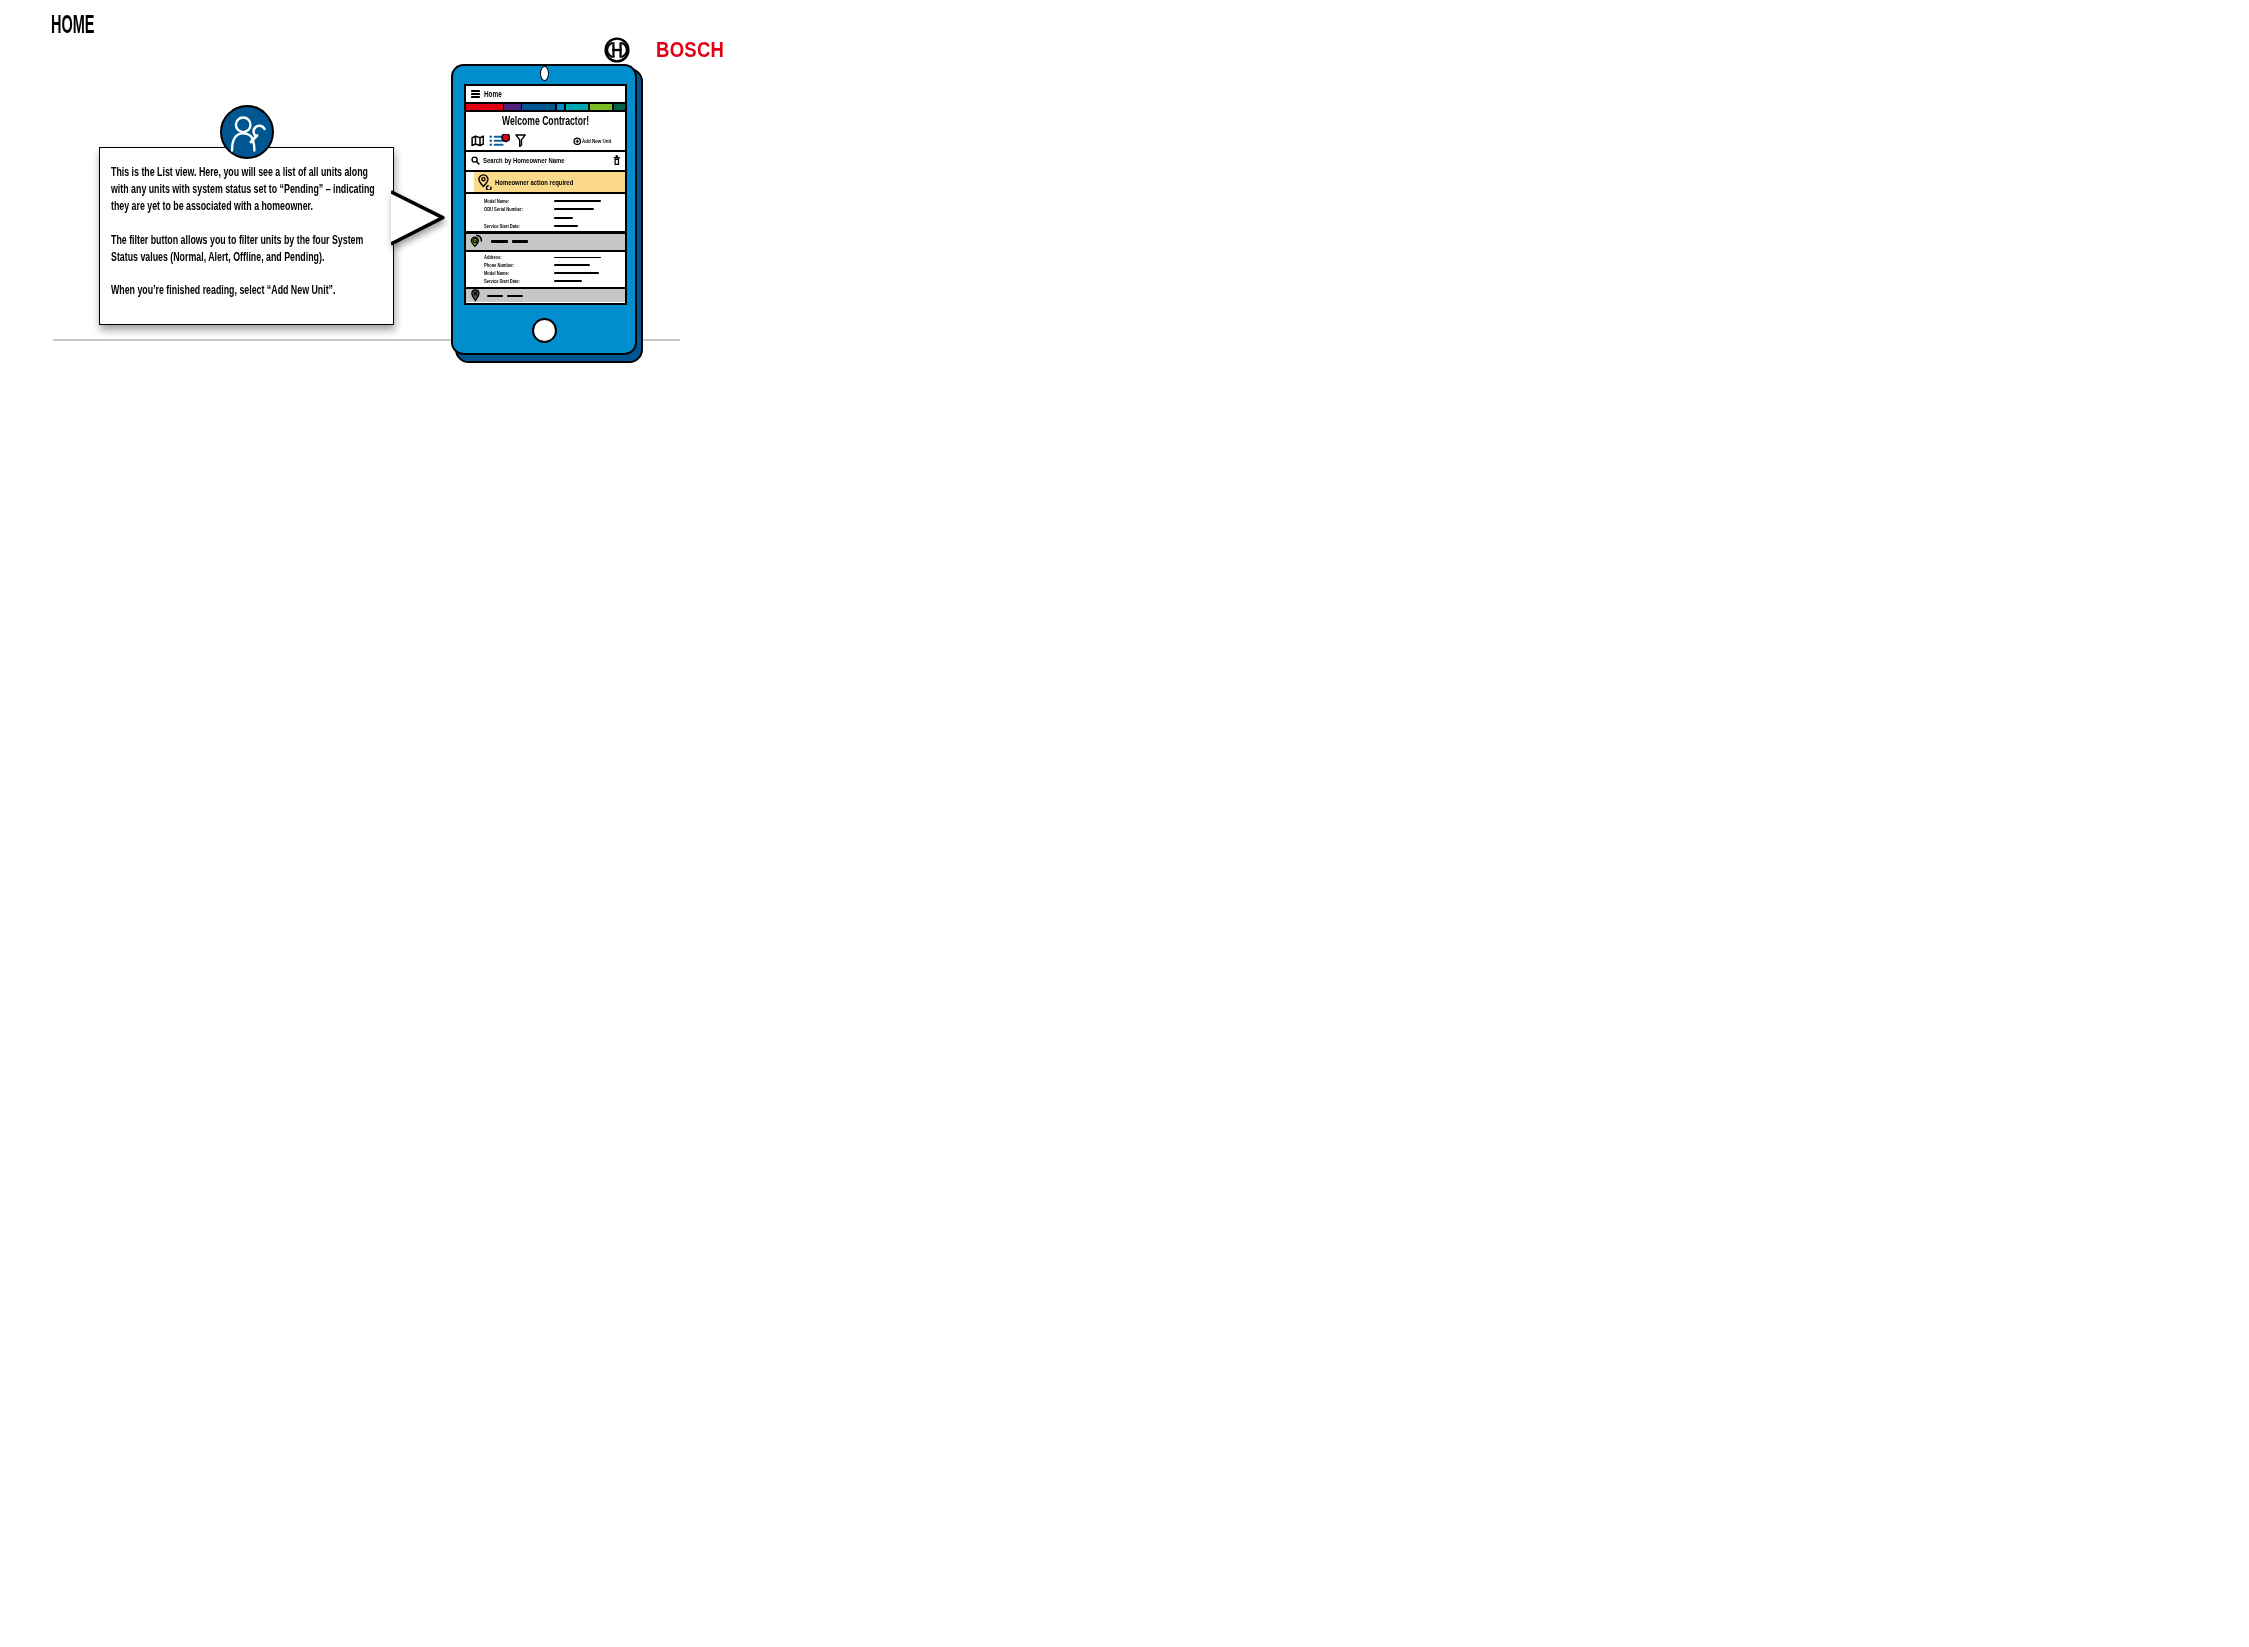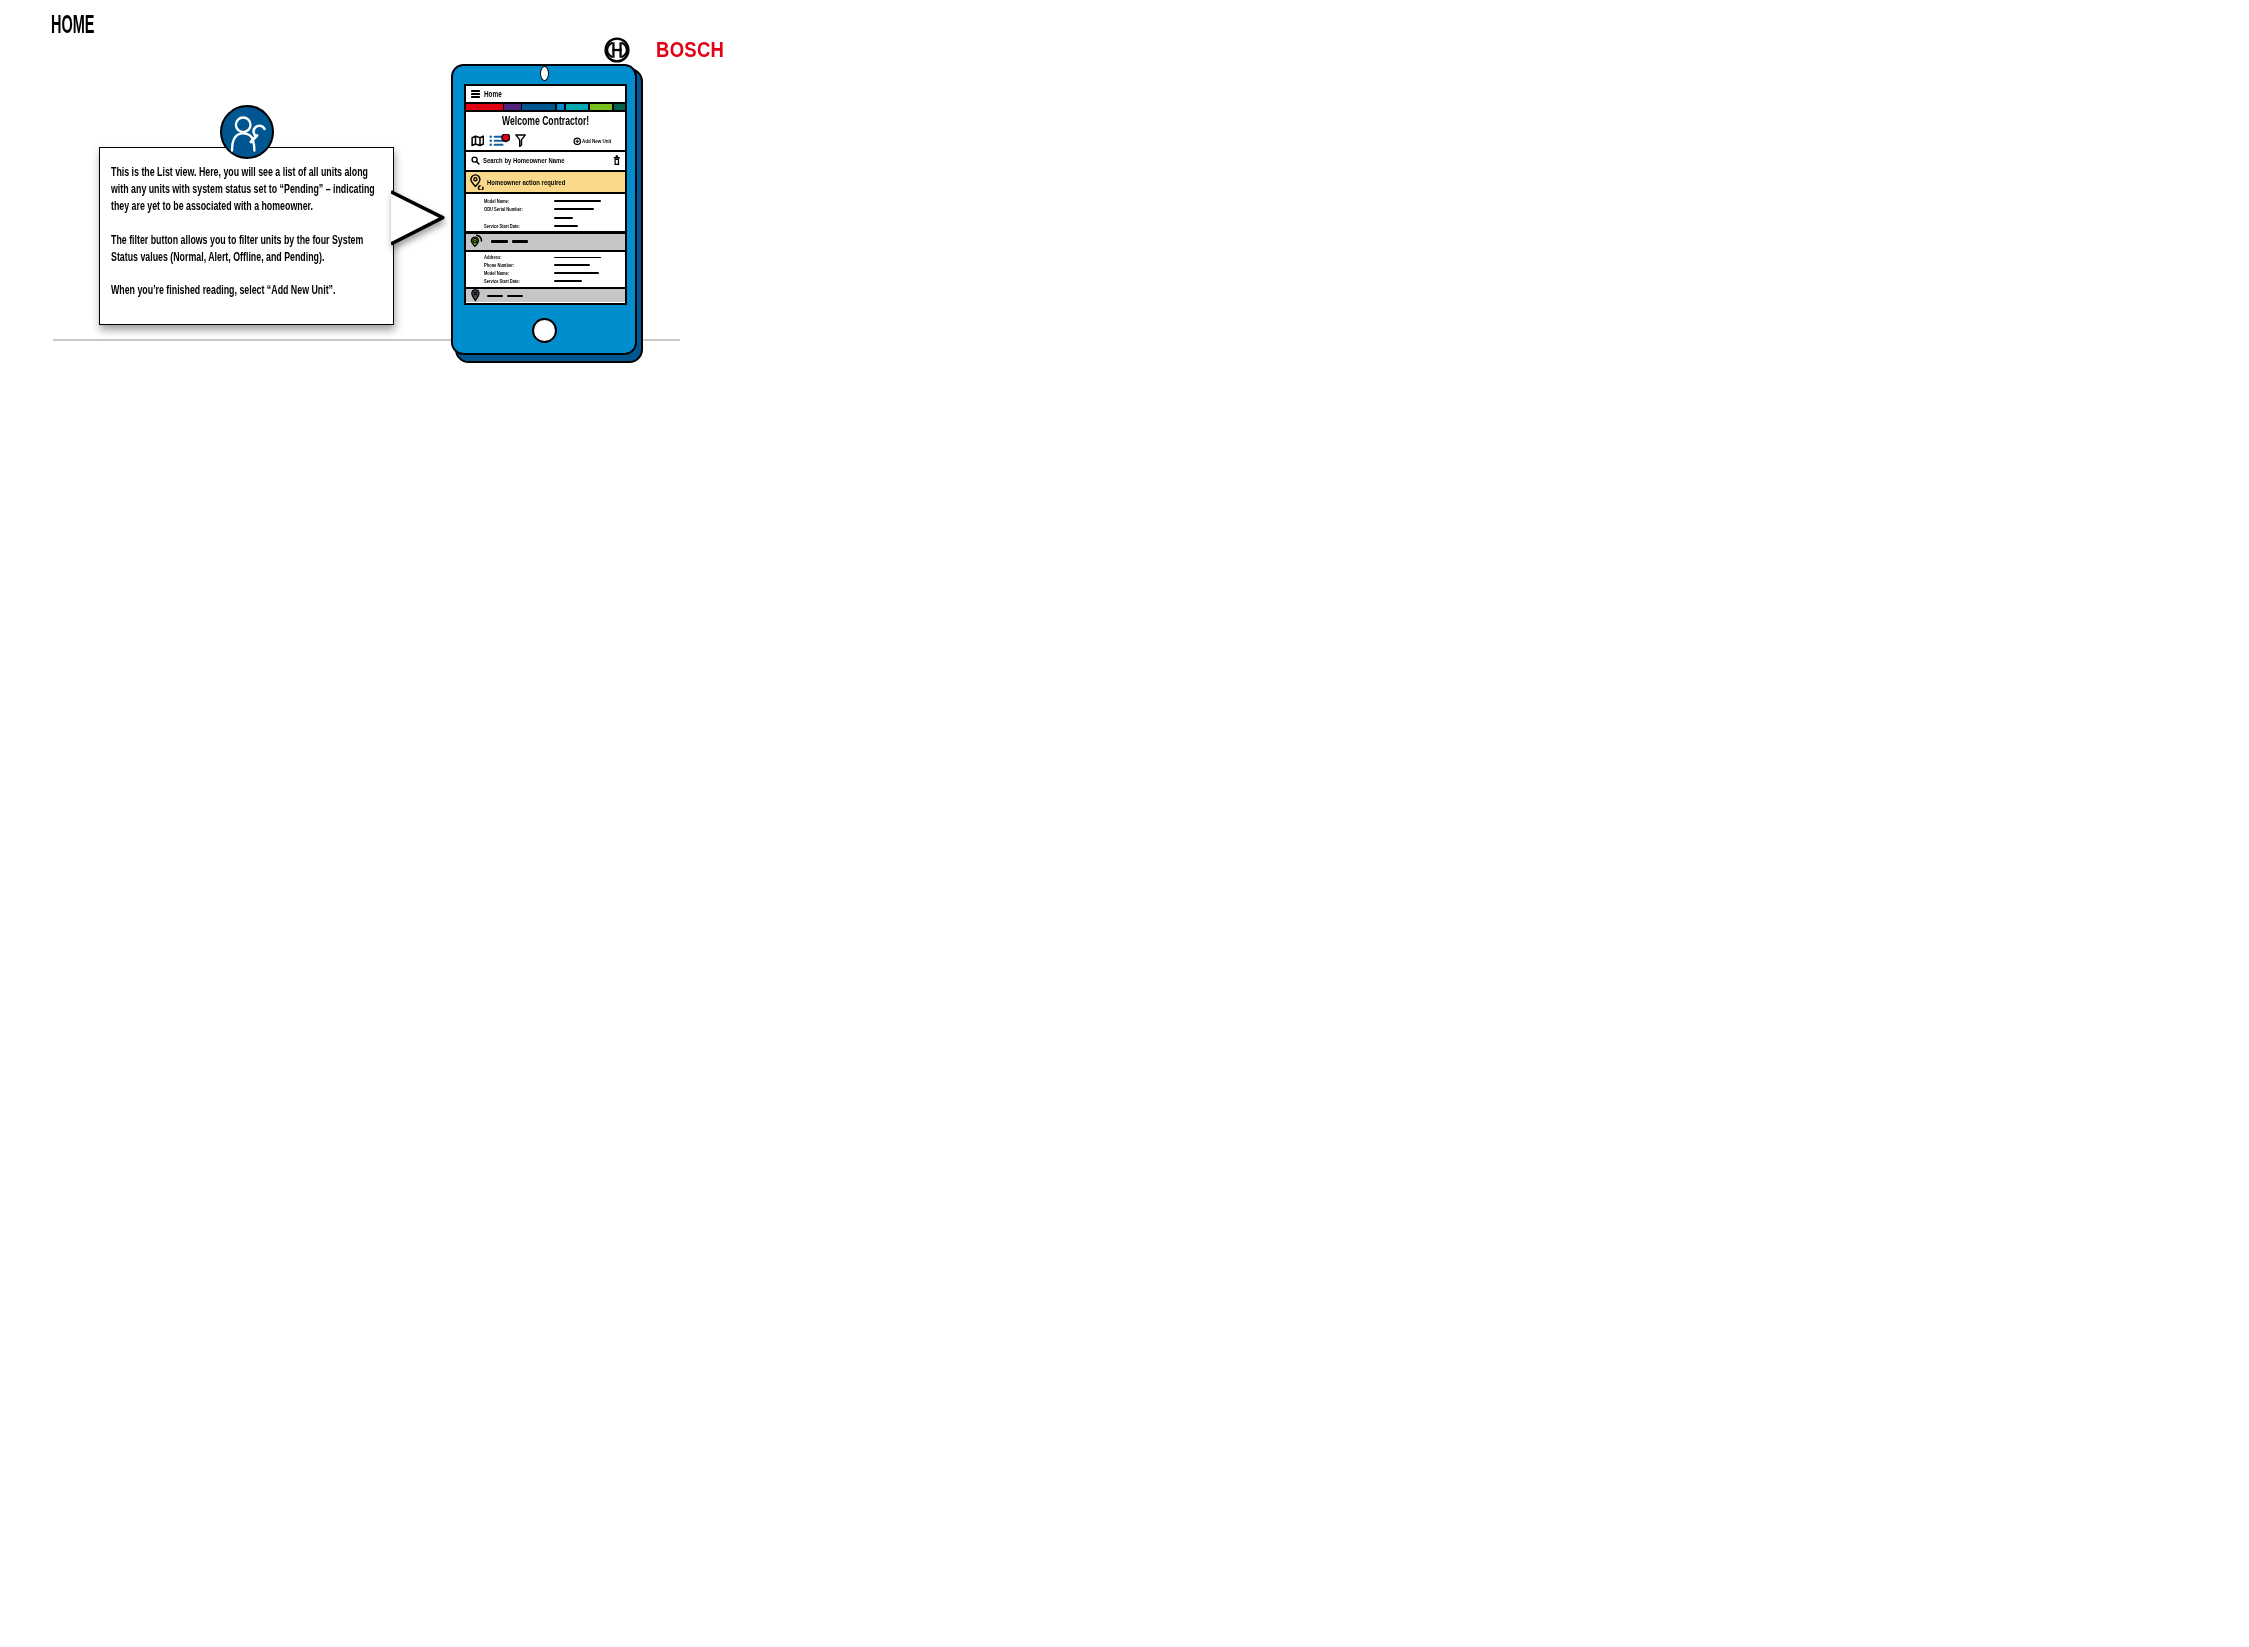--- a/index.html
+++ b/index.html
@@ -50,21 +50,21 @@
   .sg0{flex:335;} .sg1{flex:148;} .sg2{flex:300;} .sg3{flex:63;} .sg4{flex:205;} .sg5{flex:200;} .sg6{flex:105;}
   .welcome{height:38px;display:block;}
   .welcome-title{text-align:center;margin-top:2.2px;font-size:12px;}
   .icons-row{position:absolute;left:4.5px;right:3.6px;bottom:2.2px;display:flex;align-items:center;}
   .icons-row .gap{width:5px;}
   .listwrap{position:relative;width:21px;height:13.5px;}
   .addunit{display:flex;align-items:center;margin-left:auto;}
   .addunit .lbl{font-size:6px;margin-left:0.9px;}
   .search{height:18px;padding:0 4.5px;}
   .search .lbl{font-size:7.9px;margin-left:3.6px;}
-  .banner{height:20px;padding:0 3.6px;}
+  .banner{height:20px;padding:0 3.6px;margin-left:8px;}
   .banner .lbl{font-size:7.9px;margin-left:3.6px;}
   .card{display:block;}
   .card1{height:37px;padding-top:2.2px;box-sizing:border-box;}
   .card2{height:35px;padding-top:1.8px;box-sizing:border-box;}
   .frow{display:flex;align-items:center;height:8.5px;padding-left:18px;}
   .card2 .frow{height:7.9px;}
   .flabel{width:70px;font-size:5.4px;}
   .fline{height:1.8px;background:#000;border-radius:0.9px;flex:none;}
   .grayrow{padding-left:3.6px;}
   .gray1{height:16px;}

